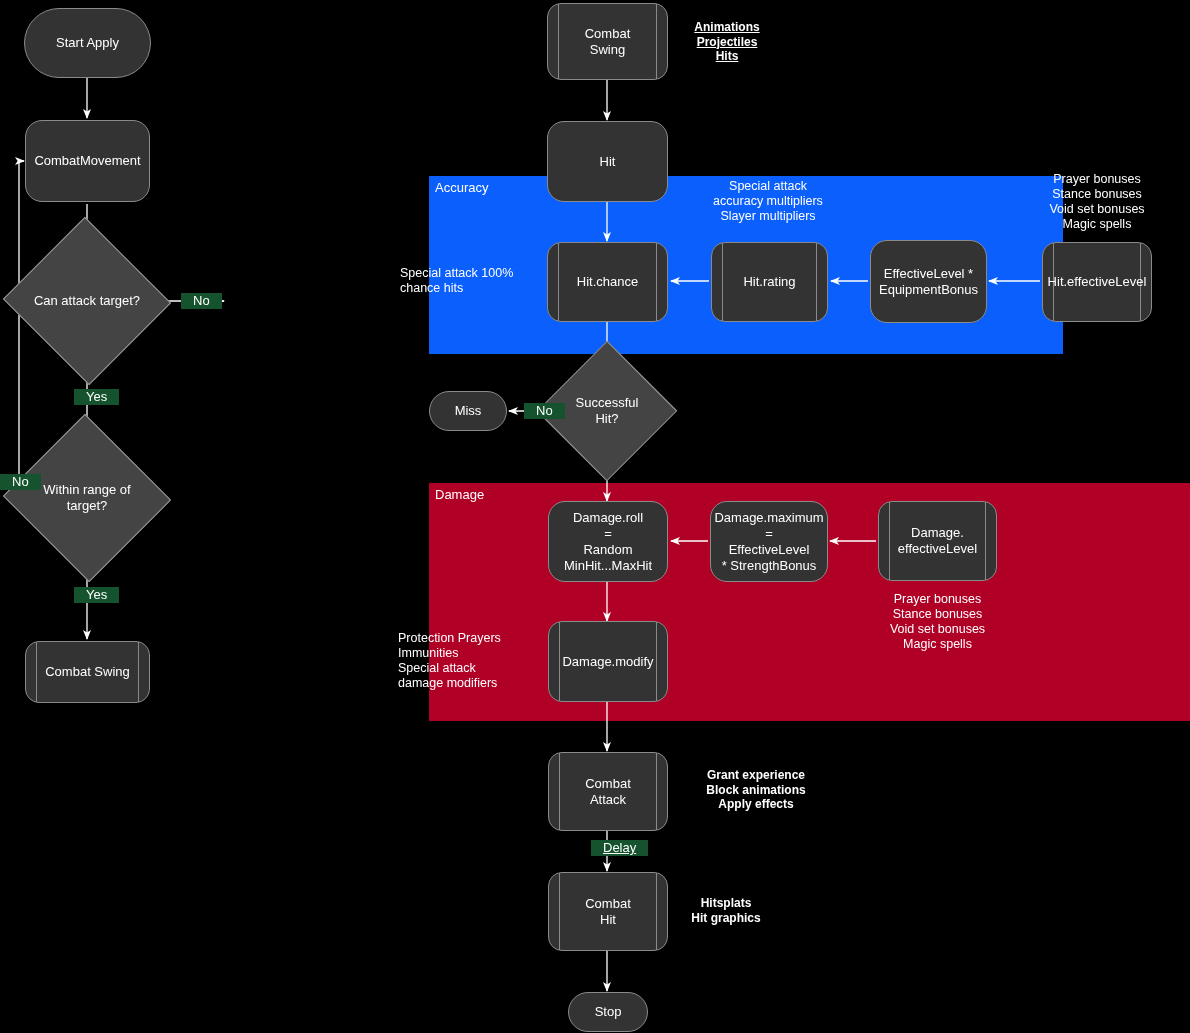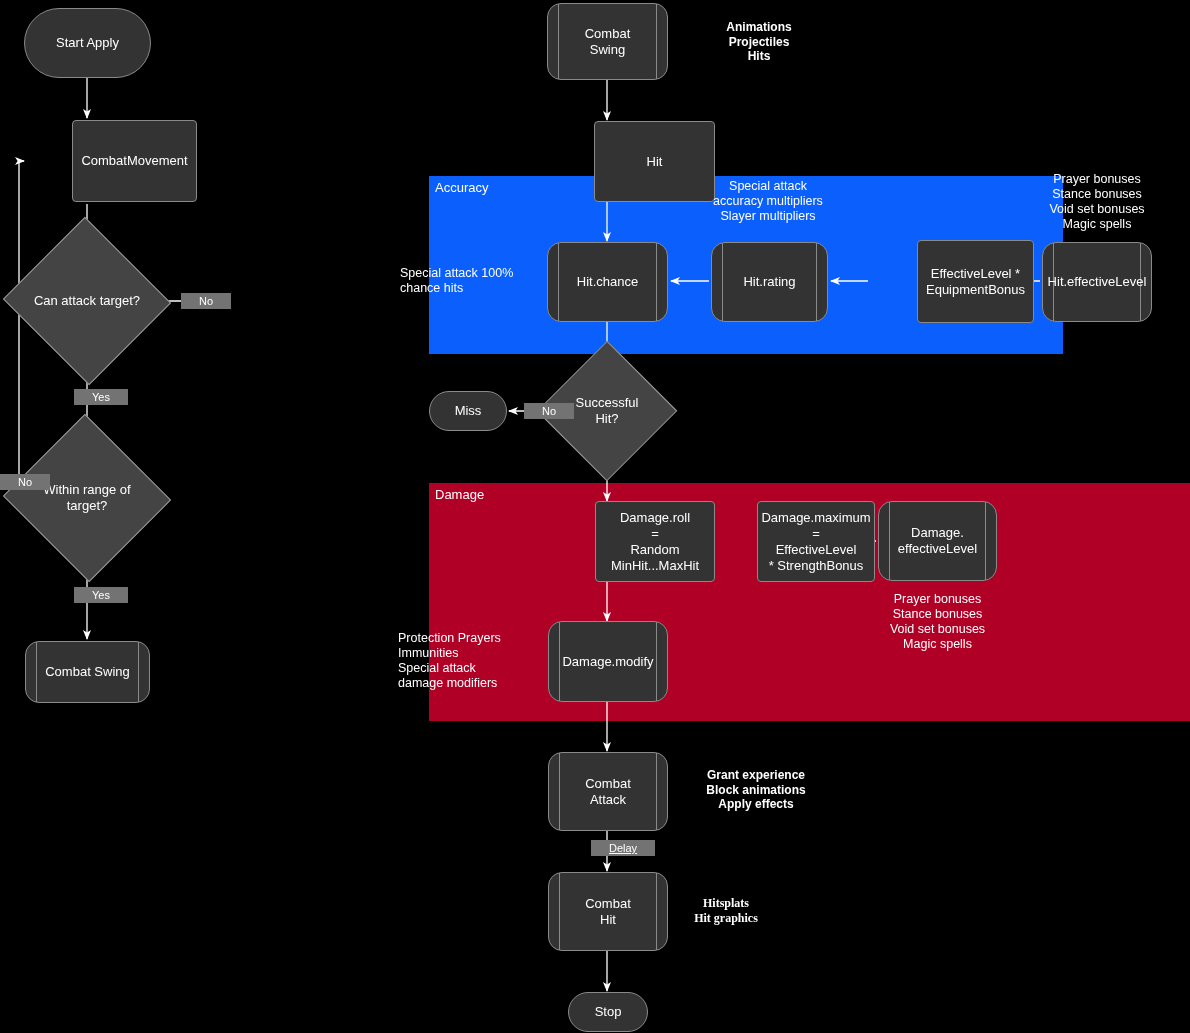--- a/index.html
+++ b/index.html
@@ -48,21 +48,21 @@
     border: 1px solid #8a8a8a;
     color: #ffffff;
     font-size: 13px;
     line-height: 16px;
     text-align: center;
     display: flex;
     align-items: center;
     justify-content: center;
     white-space: pre-line;
   }
-  .node.rounded { border-radius: 4px; margin-left: 47px; }
+  .node.rounded { border-radius: 17px; }
   .node.stadium { border-radius: 999px; }
   .node.subroutine { border-radius: 14px; }
   
   .node.subroutine::before,
   .node.subroutine::after {
     content: "";
     position: absolute;
     top: 0;
     bottom: 0;
     width: 0;
@@ -99,25 +99,25 @@
     font-size: 13px;
     line-height: 16px;
     text-align: center;
     white-space: pre-line;
     z-index: 3;
   }
 
   
   .edge-label {
     position: absolute;
-    background: #737373;
-    color: #ffffff;
-    font-size: 11px;
+    background: #14532d;
+    color: #ffffff;
+    font-size: 13px;
     line-height: 16px;
-    padding: 0 18px;
+    padding: 0 12px;
     white-space: nowrap;
     z-index: 5;
   }
 
   
   .annot {
     position: absolute;
     color: #ffffff;
     font-size: 12px;
     line-height: 14.5px;
@@ -204,21 +204,21 @@
   <div class="edge-label" style="left:181px; top:293px;">No</div>
   <div class="edge-label" style="left:74px; top:389px;">Yes</div>
   <div class="edge-label" style="left:0px; top:474px;">No</div>
   <div class="edge-label" style="left:74px; top:587px;">Yes</div>
 
   <div class="node subroutine" style="left:547px; top:3px; width:121px; height:77px;">
     <span class="nlabel">Combat
 Swing</span>
   </div>
 
-  <div class="annot bold" style="left:708px; top:20px; width:102px;">Animations
+  <div class="annot bold" style="left:676px; top:20px; width:102px;text-decoration:underline;">Animations
 Projectiles
 Hits</div>
 
   <div class="node rounded" style="left:547px; top:121px; width:121px; height:81px;">
     <span class="nlabel">Hit</span>
   </div>
 
   <div class="annot plain" style="left:688px; top:179px; width:160px;">Special attack
 accuracy multipliers
 Slayer multipliers</div>
@@ -302,20 +302,20 @@
 Block animations
 Apply effects</div>
 
   <div class="edge-label" style="left:591px; top:840px;text-decoration:underline;">Delay</div>
 
   <div class="node subroutine" style="left:548px; top:872px; width:120px; height:79px;">
     <span class="nlabel">Combat
 Hit</span>
   </div>
 
-  <div class="annot bold" style="left:676px; top:896px; width:100px;font-family:Liberation Serif, serif;">Hitsplats
+  <div class="annot bold" style="left:676px; top:896px; width:100px;">Hitsplats
 Hit graphics</div>
 
   <div class="node stadium" style="left:568px; top:992px; width:80px; height:40px;">
     <span class="nlabel">Stop</span>
   </div>
 
 </div>
 
 </body></html>

